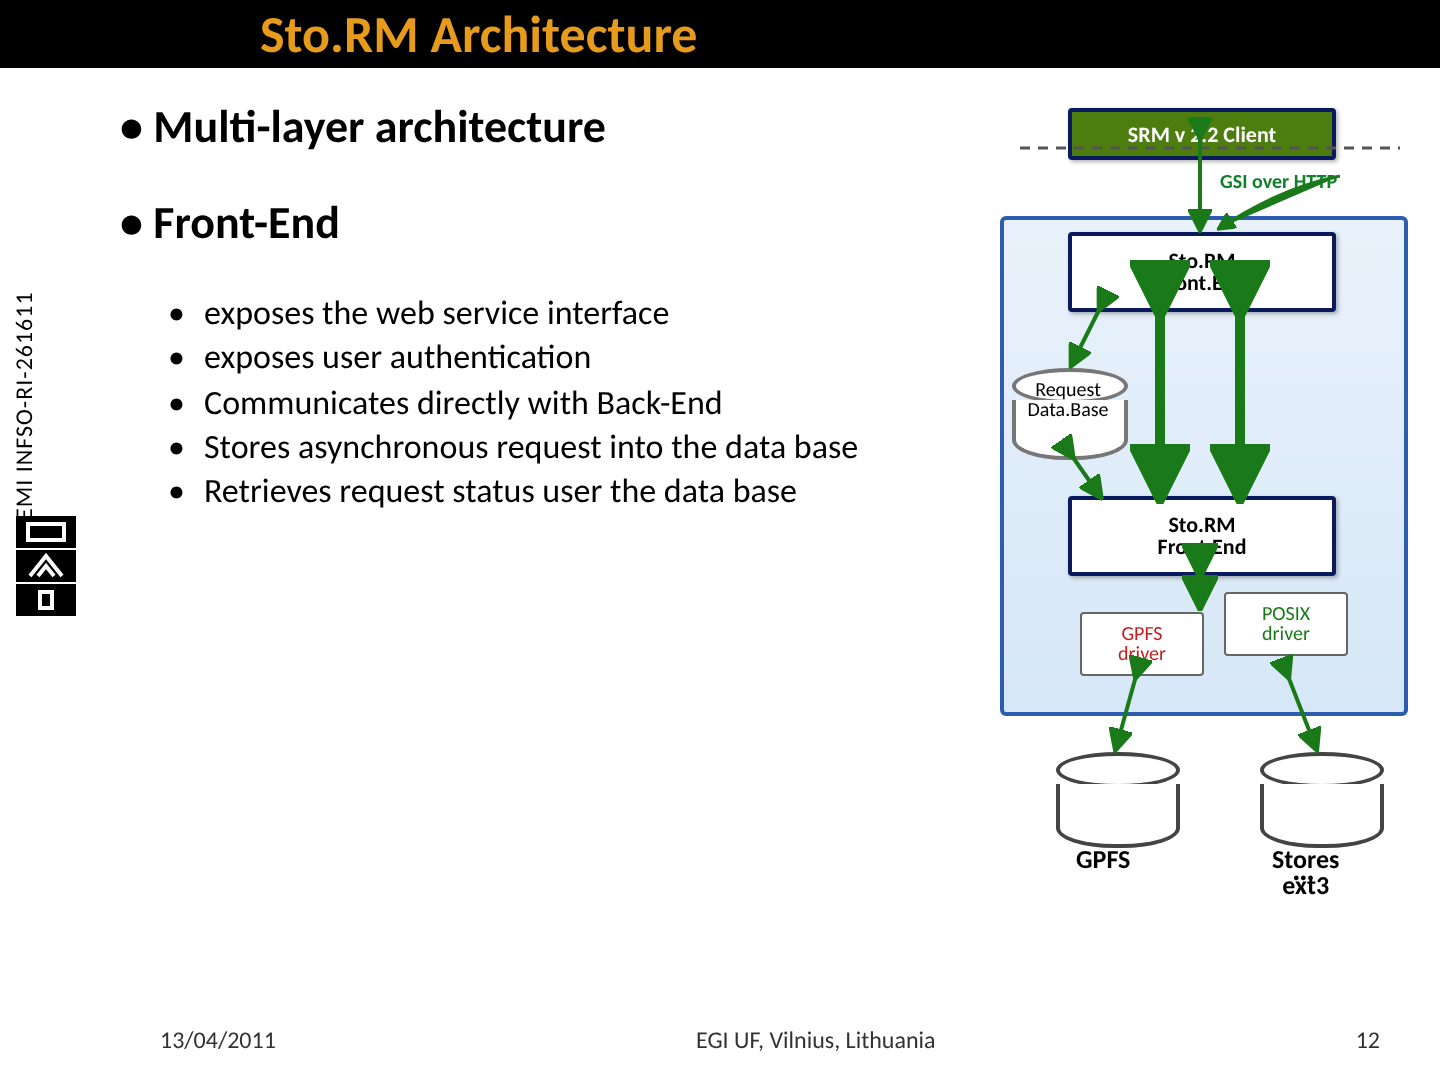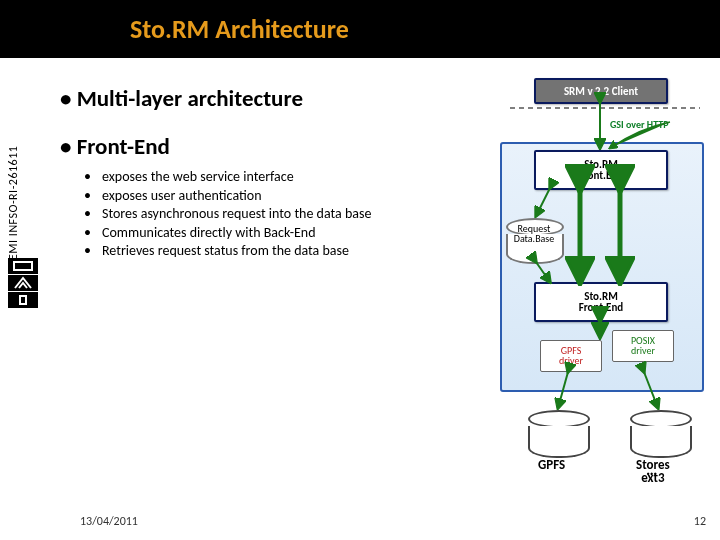--- a/index.html
+++ b/index.html
@@ -1,54 +1,54 @@
 <!DOCTYPE html>
 <html><head>
 <meta charset="utf-8">
 <style>
   html,body{margin:0;padding:0;width:720px;height:540px;font-family:Calibri,Arial,sans-serif;background:#fff;overflow:hidden}
-  .title-band{background:#000;height:58px;display:flex;align-items:center;padding-left:130px}
+  .title-band{background:#000;height:34px;display:flex;align-items:center;padding-left:130px}
   .title-band h1{color:#e69b1c;font-size:26px;font-weight:700;margin:0}
   .sideways{position:absolute;left:6px;top:260px;transform:rotate(-90deg);transform-origin:left top;font-size:12px;color:#000;letter-spacing:.5px}
   .logo{position:absolute;left:8px;top:258px;width:30px;height:50px}
   .logo .band{width:30px;height:16px;background:#000;display:flex;align-items:center;justify-content:center}
   .logo .band svg{width:20px;height:14px}
   .logo .gap{height:1px}
-  .body-grid{display:grid;grid-template-columns:1fr 210px;gap:4px;padding:20px 10px 0 50px;height:430px}
+  .body-grid{display:grid;grid-template-columns:1fr 210px;gap:4px;padding:10px 10px 0 50px;height:430px}
   .content{}
   .content .bullet1{font-size:23px;font-weight:700;margin:6px 0 20px 10px}
   .content .bullet1::before{content:"• ";color:#000}
-  .content .bullet2{font-size:23px;font-weight:700;margin:6px 0 8px 10px}
+  .content .bullet2{font-size:23px;font-weight:700;margin:6px 0 20px 10px}
   .content .bullet2::before{content:"• ";color:#000}
-  .sub-list{margin:4px 0 0 0;padding-left:52px;font-size:14px;line-height:1.25;list-style:none;text-align:justify;max-width:350px}
+  .sub-list{margin:4px 0 0 0;padding-left:52px;font-size:17px;line-height:1.25;list-style:none;text-align:justify;max-width:350px}
   .sub-list li{position:relative;margin-bottom:1px}
   .sub-list li::before{content:"•";position:absolute;left:-18px}
   .diagram{position:relative;width:210px;height:410px}
   .box{position:absolute;border:2px solid;background:#fff;border-radius:2px;font-size:11px;font-weight:700;text-align:center;display:flex;align-items:center;justify-content:center;box-shadow:1px 1px 2px rgba(0,0,0,.3)}
-  .client{top:0;left:34px;width:130px;height:22px;border-color:#0a1a5e;background:#737373;color:#fff}
+  .client{top:10px;left:34px;width:130px;height:22px;border-color:#0a1a5e;background:#4d7c0f;color:#fff}
   .gsi-label{position:absolute;top:40px;left:110px;font-size:10px;color:#10802a;font-weight:700}
   .bigbox{position:absolute;top:64px;left:0;width:200px;height:246px;border:2px solid #2d5db0;background:linear-gradient(#e9f2fb,#d6e7f7);border-radius:3px}
   .frontend{top:72px;left:34px;width:130px;height:36px;border-color:#0a1a5e;color:#000;background:#fff;flex-direction:column;line-height:1}
   .db-cyl{position:absolute;top:140px;left:6px;width:54px;height:42px}
   .db-cyl .top{width:54px;height:14px;border:2px solid #777;border-radius:50%;background:#fff}
   .db-cyl .body{width:54px;height:28px;border:2px solid #777;border-top:0;border-radius:0 0 27px 27px/0 0 10px 10px;background:#fff;margin-top:-2px}
   .db-label{position:absolute;top:146px;left:9px;font-size:10px;font-weight:400;line-height:1;text-align:center;width:50px;z-index:5}
   .backend{top:204px;left:34px;width:130px;height:36px;border-color:#0a1a5e;color:#000;background:#fff;flex-direction:column;line-height:1}
   .driver{position:absolute;width:60px;height:30px;border:1px solid #666;background:#fff;font-size:10px;text-align:center;display:flex;flex-direction:column;align-items:center;justify-content:center;border-radius:2px;line-height:1}
   .driver.gpfs{top:262px;left:40px;color:#c02020}
   .driver.posix{top:252px;left:112px;color:#1a7a1a}
   .fs-cyl{position:absolute;width:58px;height:44px}
   .fs-cyl .top{width:58px;height:14px;border:2px solid #444;border-radius:50%;background:#fff}
   .fs-cyl .body{width:58px;height:30px;border:2px solid #444;border-top:0;border-radius:0 0 29px 29px/0 0 10px 10px;background:#fff;margin-top:-2px}
   .fs-label{position:absolute;font-size:13px;font-weight:700;text-align:center;line-height:1}
   .dots{position:absolute;top:382px;left:146px;font-size:16px;font-weight:700}
   svg.arrows{position:absolute;top:0;left:0;width:210px;height:410px;pointer-events:none}
   .dash{stroke:#555;stroke-width:1.5;stroke-dasharray:5 4}
   .grn{stroke:#1a7a1a;fill:#1a7a1a}
-  .footer{position:absolute;bottom:12px;left:0;width:720px;display:flex;justify-content:space-between;align-items:center;padding:0 14px 0 80px;box-sizing:border-box;font-size:12px;color:#333}
+  .footer{position:absolute;bottom:12px;left:0;width:720px;display:flex;justify-content:space-between;align-items:center;padding:0 30px 0 80px;box-sizing:border-box;font-size:12px;color:#333}
 </style>
 </head>
 <body>
 
 <div class="title-band">
   <h1>Sto.RM Architecture</h1>
 </div>
 
 <div class="sideways">EMI INFSO-RI-261611</div>
 
@@ -74,23 +74,23 @@
     </div>
 </div>
 
 <div class="body-grid">
   <div class="content">
     <div class="bullet1">Multi-layer architecture</div>
     <div class="bullet2">Front-End</div>
     <ul class="sub-list">
       <li>exposes the web service interface</li>
       <li>exposes user authentication</li>
+      <li>Communicates directly with Back-End</li>
       <li>Stores asynchronous request into the data base</li>
-      <li>Communicates directly with Back-End</li>
-      <li>Retrieves request status from the data base</li>
+      <li>Retrieves request status user the data base</li>
     </ul>
   </div>
 
   <div class="diagram">
     <div class="box client">SRM v 2.2 Client</div>
     <div class="gsi-label">GSI over HTTP</div>
     <div class="bigbox"></div>
 
     <div class="box frontend">
       <span>Sto.RM</span>
@@ -155,14 +155,15 @@
       <line x1="100" y1="242" x2="100" y2="258" class="grn" stroke-width="3" marker-end="url(#ah)" marker-start="url(#ah)"></line>
 
       <line x1="68" y1="294" x2="58" y2="330" class="grn" stroke-width="2" marker-end="url(#ah)" marker-start="url(#ah)"></line>
       <line x1="144" y1="294" x2="158" y2="330" class="grn" stroke-width="2" marker-end="url(#ah)" marker-start="url(#ah)"></line>
     </svg>
   </div>
 </div>
 
 <div class="footer">
   <span>13/04/2011</span>
+  <span>EGI UF, Vilnius, Lithuania</span>
   <span>12</span>
 </div>
 
 </body></html>

